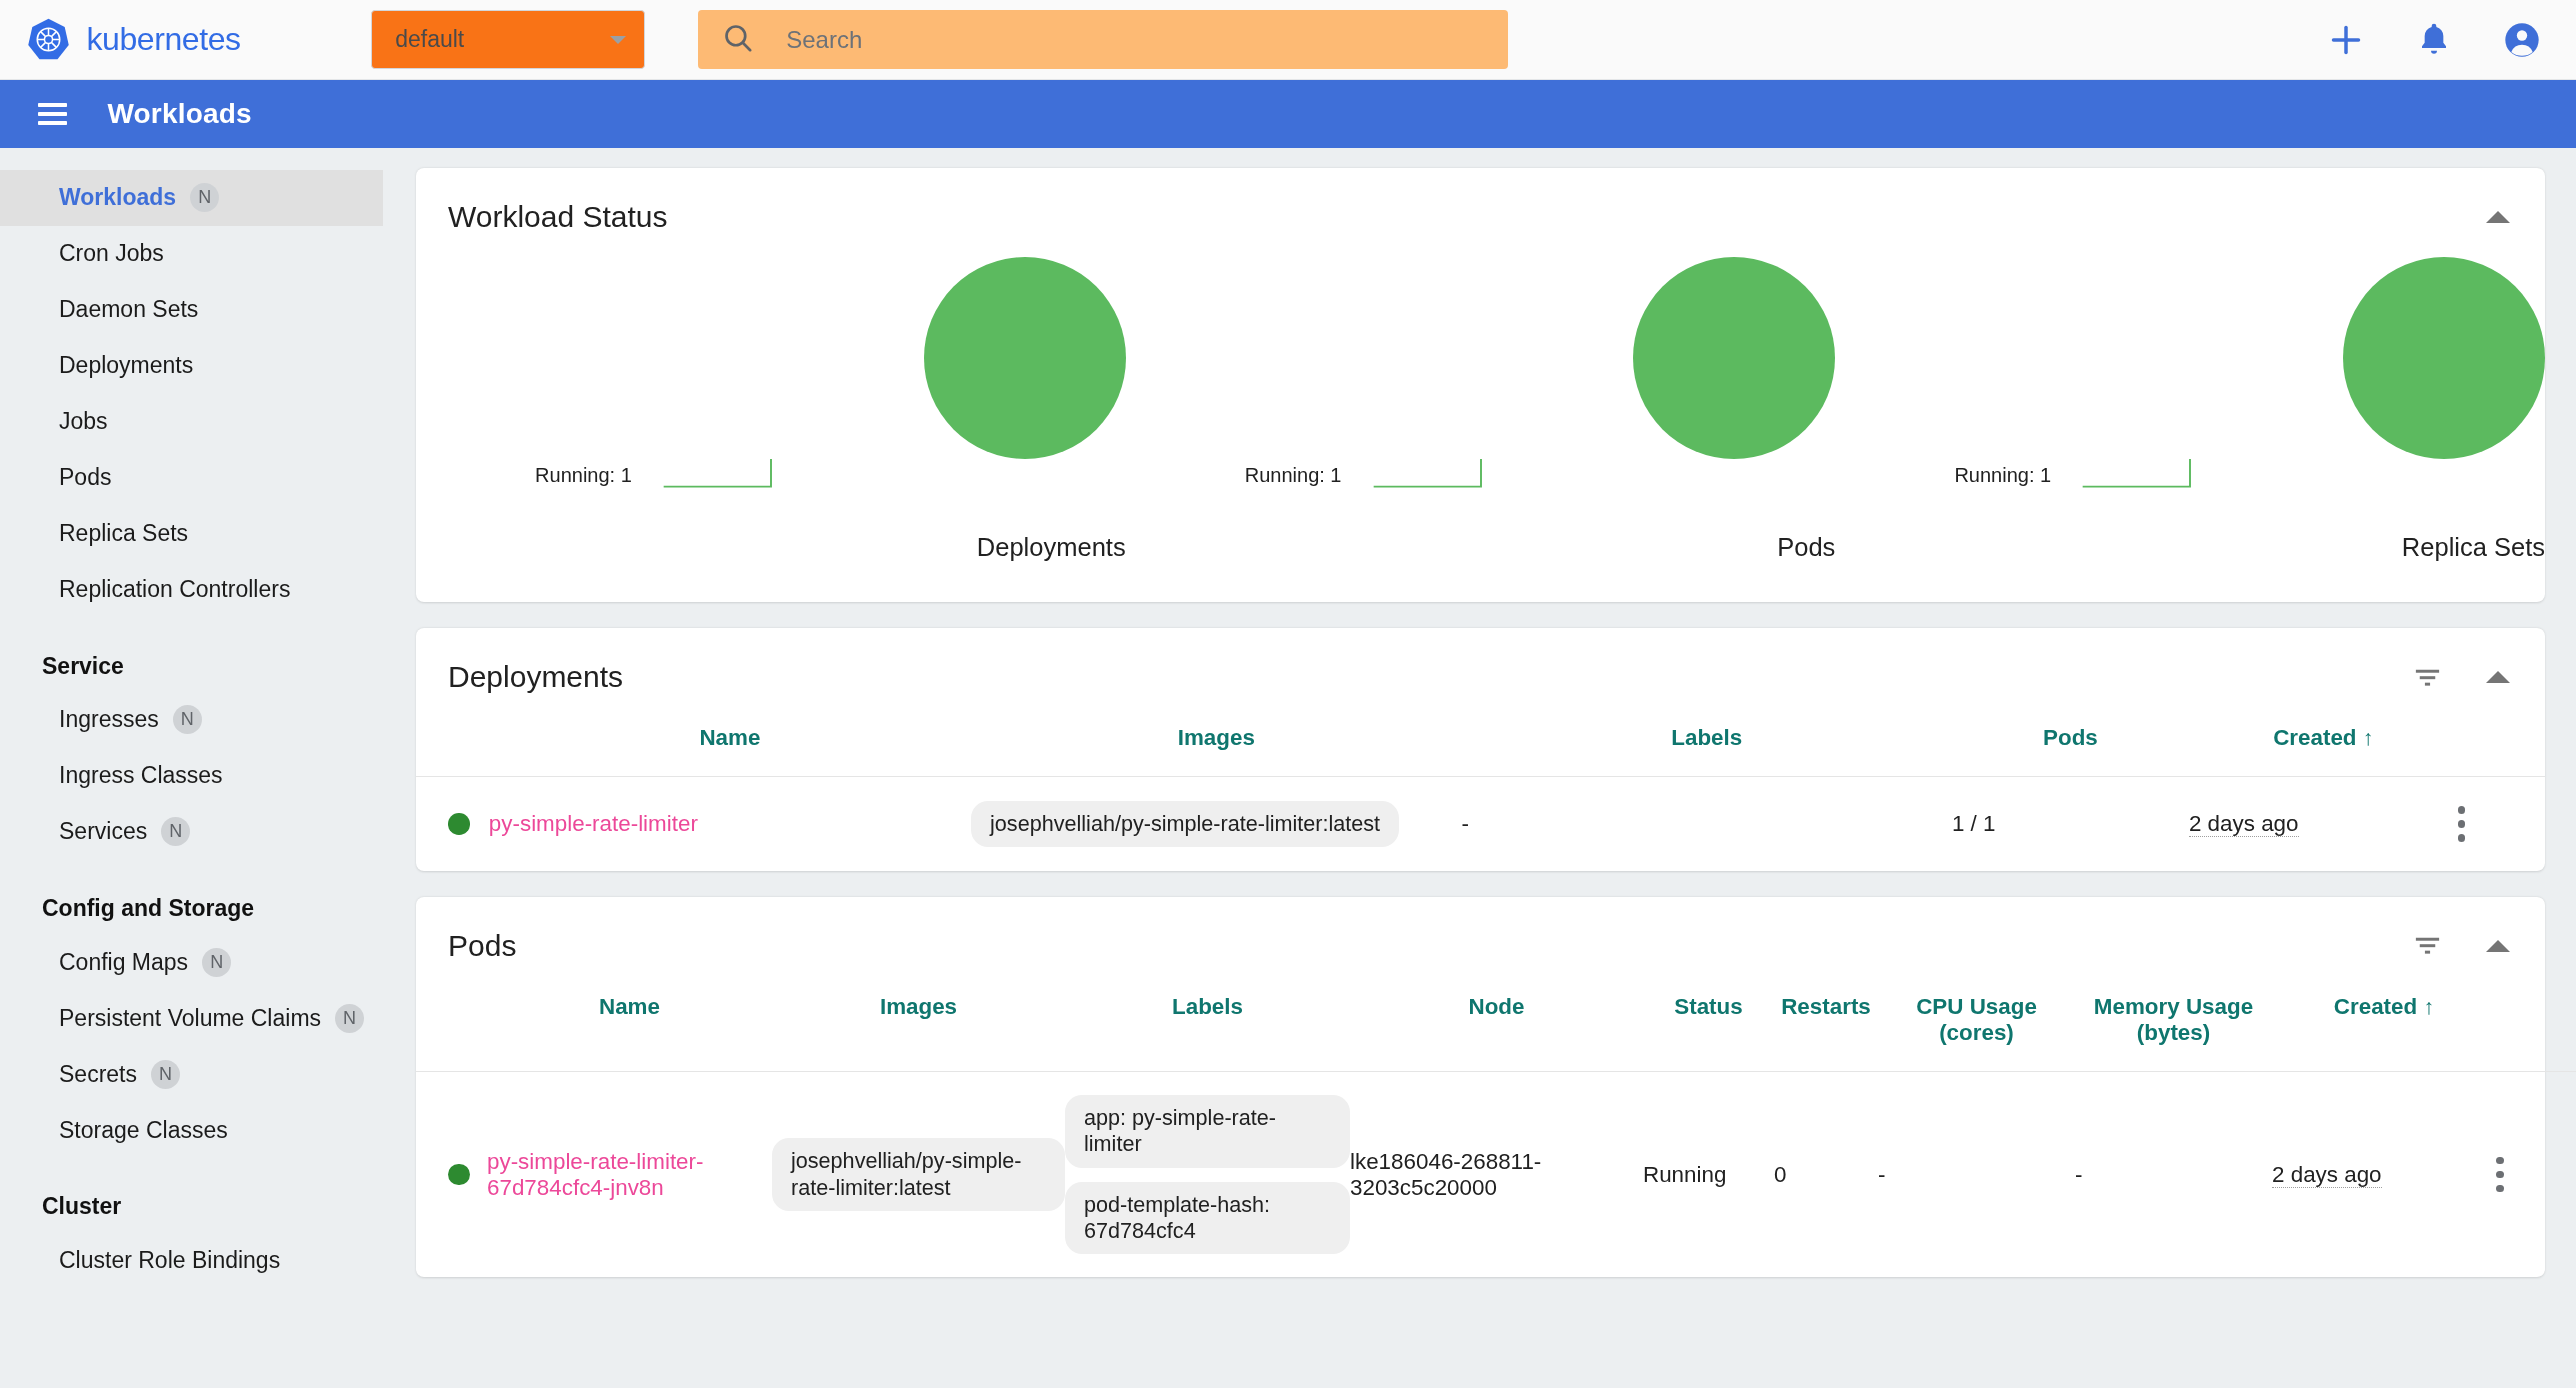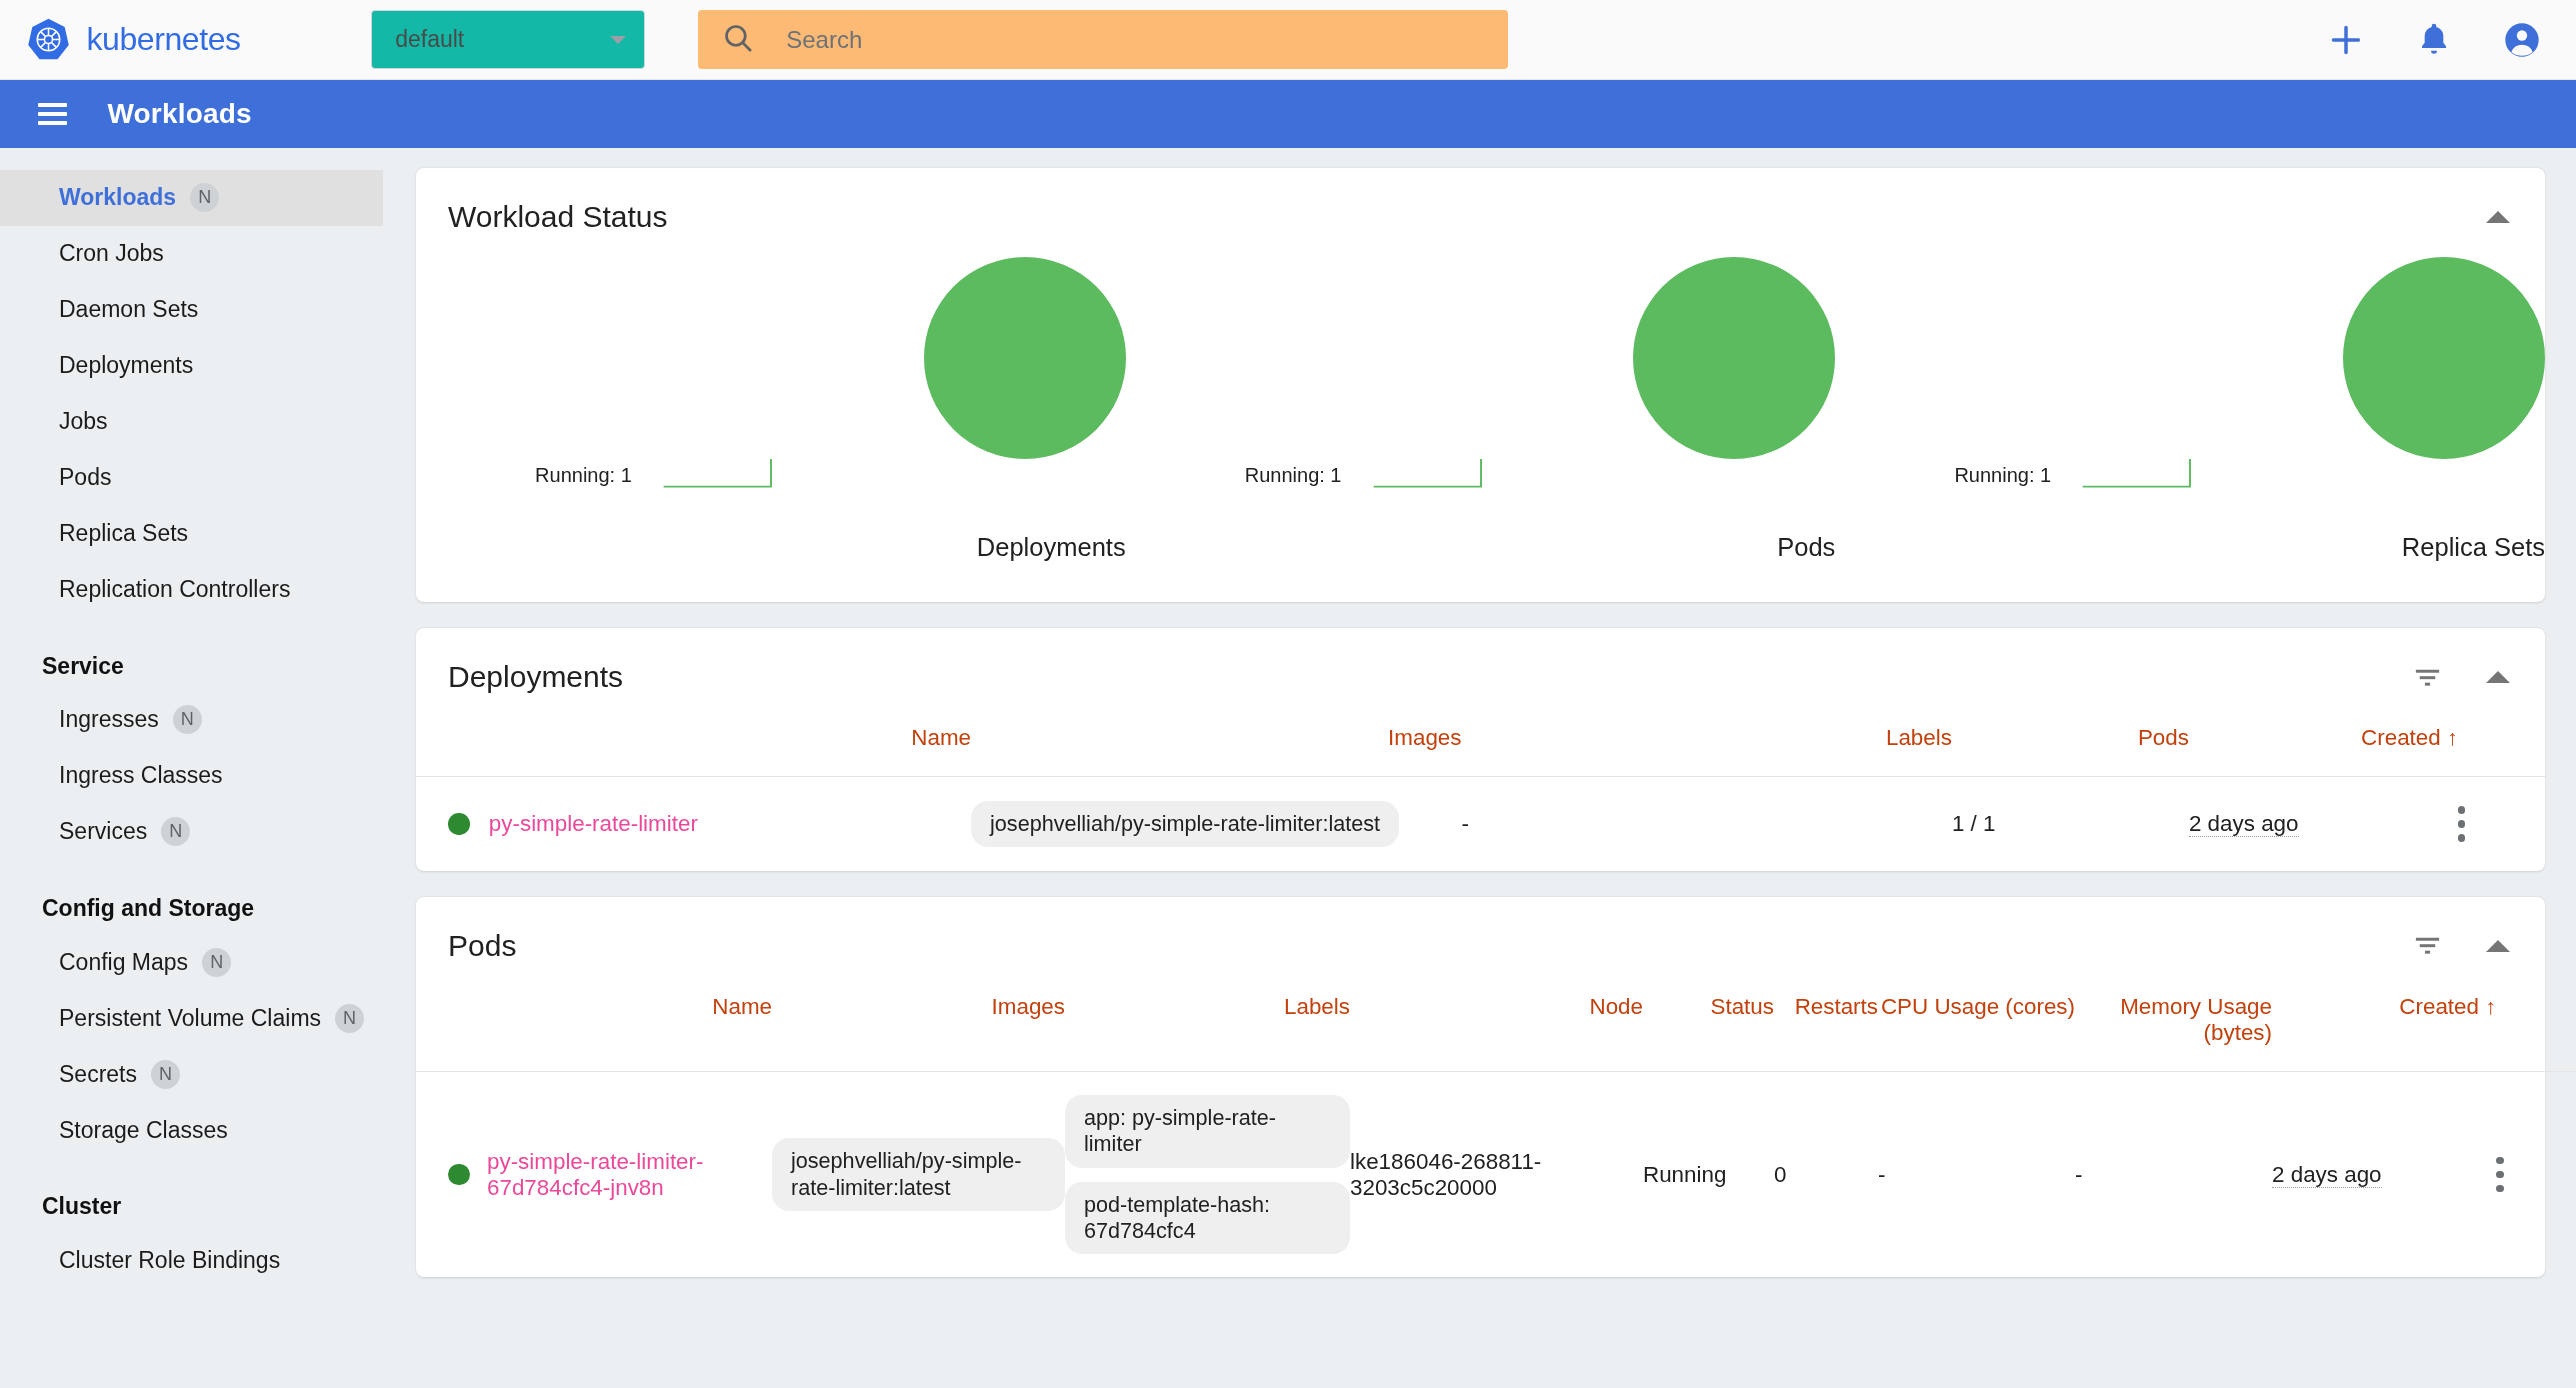--- a/index.html
+++ b/index.html
@@ -21,21 +21,21 @@
   }
   .brand { display: flex; align-items: center; margin-left: 26px; width: 339px; }
   .k8s-logo { width: 45px; height: 45px; display: block; }
   .brand-name {
     font-size: 32px; color: #326ce5; letter-spacing: -0.4px;
     margin-left: 15.4px; font-weight: 400;
   }
   .ns-select {
     width: 274px; height: 59px;
     border: 0.8px solid #d3d6da; border-radius: 3.9px;
-    background: #14b8a6;
+    background: #f97316;
     display: flex; align-items: center; justify-content: space-between;
     padding: 0 18.5px 0 23px;
     margin-left: 6.2px;
   }
   .ns-value { font-size: 23px; color: #4a4a4a; }
   .caret-down {
     width: 0; height: 0;
     border-left: 8.5px solid transparent;
     border-right: 8.5px solid transparent;
     border-top: 8.5px solid #9aa0a6;
@@ -133,22 +133,22 @@
     position: absolute; font-size: 20px; color: #212121;
     top: 4.6px;
   }
   .status-name {
     font-size: 25.5px; color: #212121; margin-top: 28px;
   }
 
   
   table { width: 100%; border-collapse: collapse; table-layout: fixed; }
   thead th {
-    text-align: right; font-size: 22.4px; color: #c2410c;
-    font-weight: normal; padding: 31px 0 25px 0;
+    text-align: center; font-size: 22.4px; color: #0f766e;
+    font-weight: bold; padding: 31px 0 25px 0;
     border-bottom: 0.8px solid #e5e5e5;
     vertical-align: top;
   }
   tbody td {
     font-size: 22.4px; color: #212121;
     padding: 23px 0; vertical-align: middle;
   }
   .tbl-wrap { padding: 0 0 0 0; }
   .c-dot { width: 71px; padding-left: 32px !important; }
   .dot {

